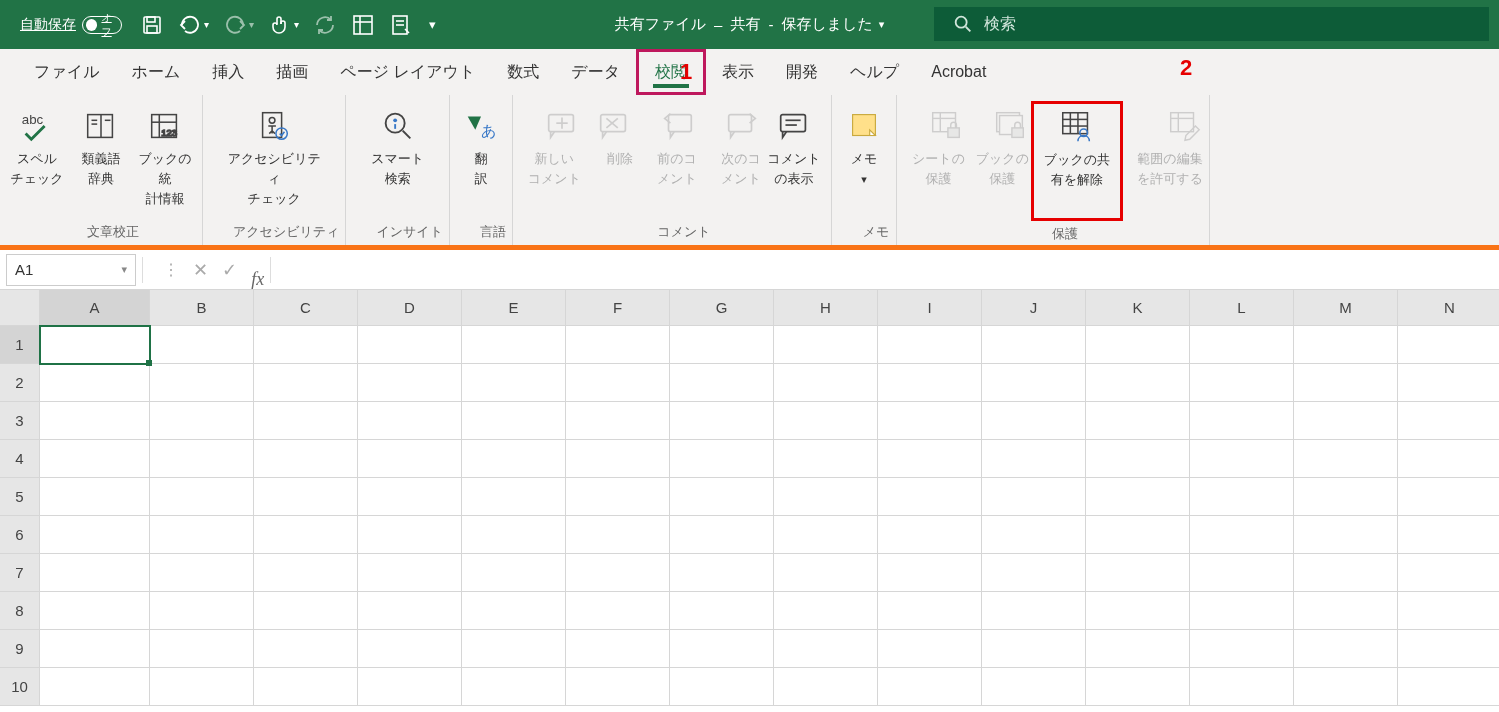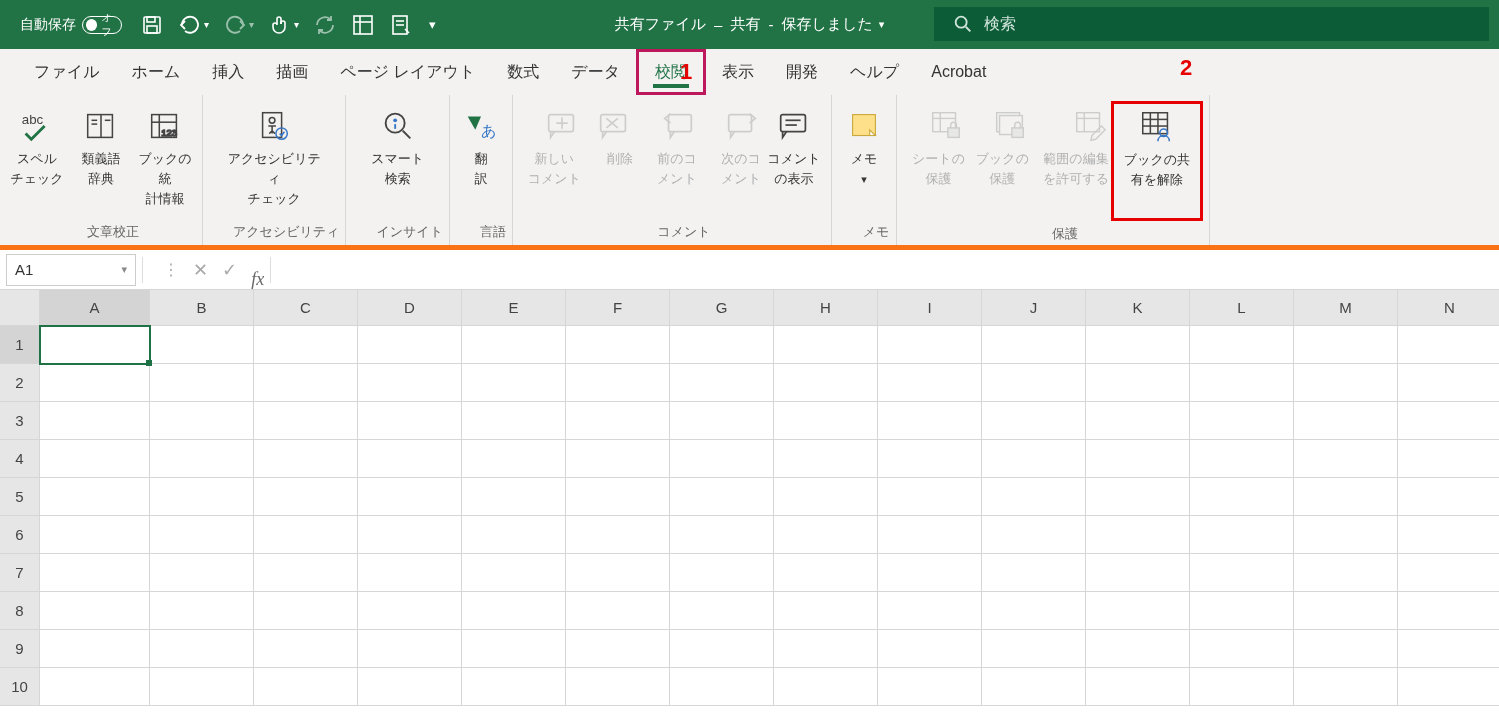--- a/index.html
+++ b/index.html
@@ -1,20 +1,20 @@
 <!DOCTYPE html>
 <html><head>
 <meta charset="utf-8">
 <style>
   * { box-sizing: border-box; margin: 0; padding: 0; font-family: "Yu Gothic UI", "Meiryo", sans-serif; }
   body { width: 1499px; height: 712px; background: #fff; overflow: hidden; font-size: 13px; color: #333; }
 
   
   .titlebar { height: 49px; background: #217346; display: flex; align-items: center; color: #fff; position: relative; }
-  .autosave { display: flex; align-items: flex-start; margin-left: 20px; font-size: 14px; }
+  .autosave { display: flex; align-items: flex-start; margin-left: 20px; font-size: 14px; text-decoration: underline; }
   .autosave-toggle { width: 40px; height: 18px; border: 1px solid #fff; border-radius: 10px; margin-left: 6px; position: relative; display:flex;align-items:center; }
   .autosave-toggle .knob { width: 12px; height: 12px; background: #fff; border-radius: 50%; margin-left: 3px; }
   .autosave-toggle .off { font-size:10px; margin-left:4px; color:#fff;}
   .qat { display: flex; align-items: center; margin-left: 18px; gap: 14px; }
   .qat svg, .qat .icon { width: 24px; height: 24px; }
   .qat-item { display:flex;align-items:center;color:#fff;}
   .qat-item .chev { font-size:10px;margin-left:2px;}
   .title-center { position:absolute; left:50%; transform:translateX(-50%); display:flex; align-items:center; font-size:15px; color:#fff; white-space:nowrap;}
   .title-center .dash{margin:0 8px;}
   .title-center .chev{font-size:11px;margin-left:6px;}
@@ -332,42 +332,42 @@
       <div class="rb disabled">
         <svg viewBox="0 0 40 40" fill="none" stroke="#aaa" stroke-width="1.5">
             <rect x="6" y="6" width="24" height="20"></rect>
             <rect x="9" y="9" width="24" height="20" fill="#f3f2f1"></rect>
             <rect x="22" y="22" width="12" height="10" fill="#ddd"></rect>
             <path d="M25 22v-3a3 3 0 0 1 6 0v3"></path>
           </svg>
         <span class="lbl">ブックの
 保護</span>
       </div>
-      <div class="rb disabled" style="width:78px">
-        <svg viewBox="0 0 40 40" fill="none" stroke="#aaa" stroke-width="1.5">
-            <rect x="6" y="6" width="24" height="20"></rect>
-            <line x1="6" y1="12" x2="30" y2="12"></line>
-            <line x1="14" y1="6" x2="14" y2="26"></line>
-            <path d="M22 30l10-10 4 4-10 10-5 1z"></path>
-          </svg>
-        <span class="lbl">範囲の編集
-を許可する</span>
-      </div>
       <div class="rb highlight-btn">
         <svg viewBox="0 0 40 40" fill="none" stroke="#444" stroke-width="1.6">
             <rect x="5" y="5" width="26" height="22"></rect>
             <line x1="5" y1="12" x2="31" y2="12"></line>
             <line x1="13" y1="5" x2="13" y2="27"></line>
             <line x1="21" y1="5" x2="21" y2="27"></line>
             <line x1="5" y1="19" x2="31" y2="19"></line>
             <circle cx="27" cy="26" r="4" stroke="#3878c7"></circle>
             <path d="M21 35c0-4 3-6 6-6s6 2 6 6" stroke="#3878c7"></path>
           </svg>
         <span class="lbl">ブックの共
 有を解除</span>
+      </div>
+      <div class="rb disabled" style="width:78px">
+        <svg viewBox="0 0 40 40" fill="none" stroke="#aaa" stroke-width="1.5">
+            <rect x="6" y="6" width="24" height="20"></rect>
+            <line x1="6" y1="12" x2="30" y2="12"></line>
+            <line x1="14" y1="6" x2="14" y2="26"></line>
+            <path d="M22 30l10-10 4 4-10 10-5 1z"></path>
+          </svg>
+        <span class="lbl">範囲の編集
+を許可する</span>
       </div>
     </div>
     <div class="group-label">保護</div>
   </div>
 
 
 </div>
 
 <div class="fbar">
   <div class="namebox">

